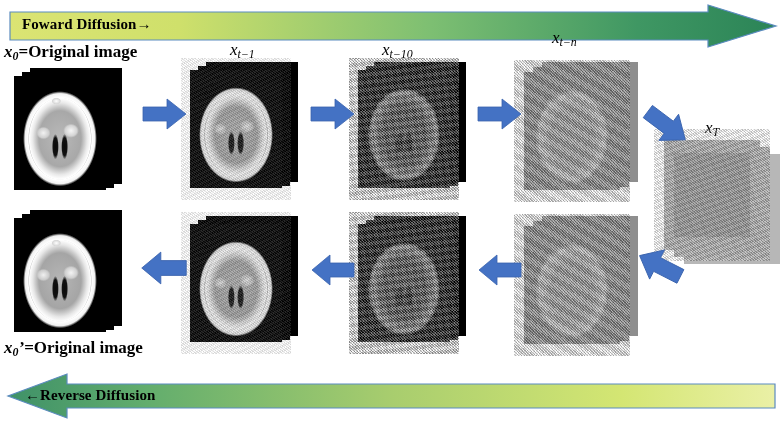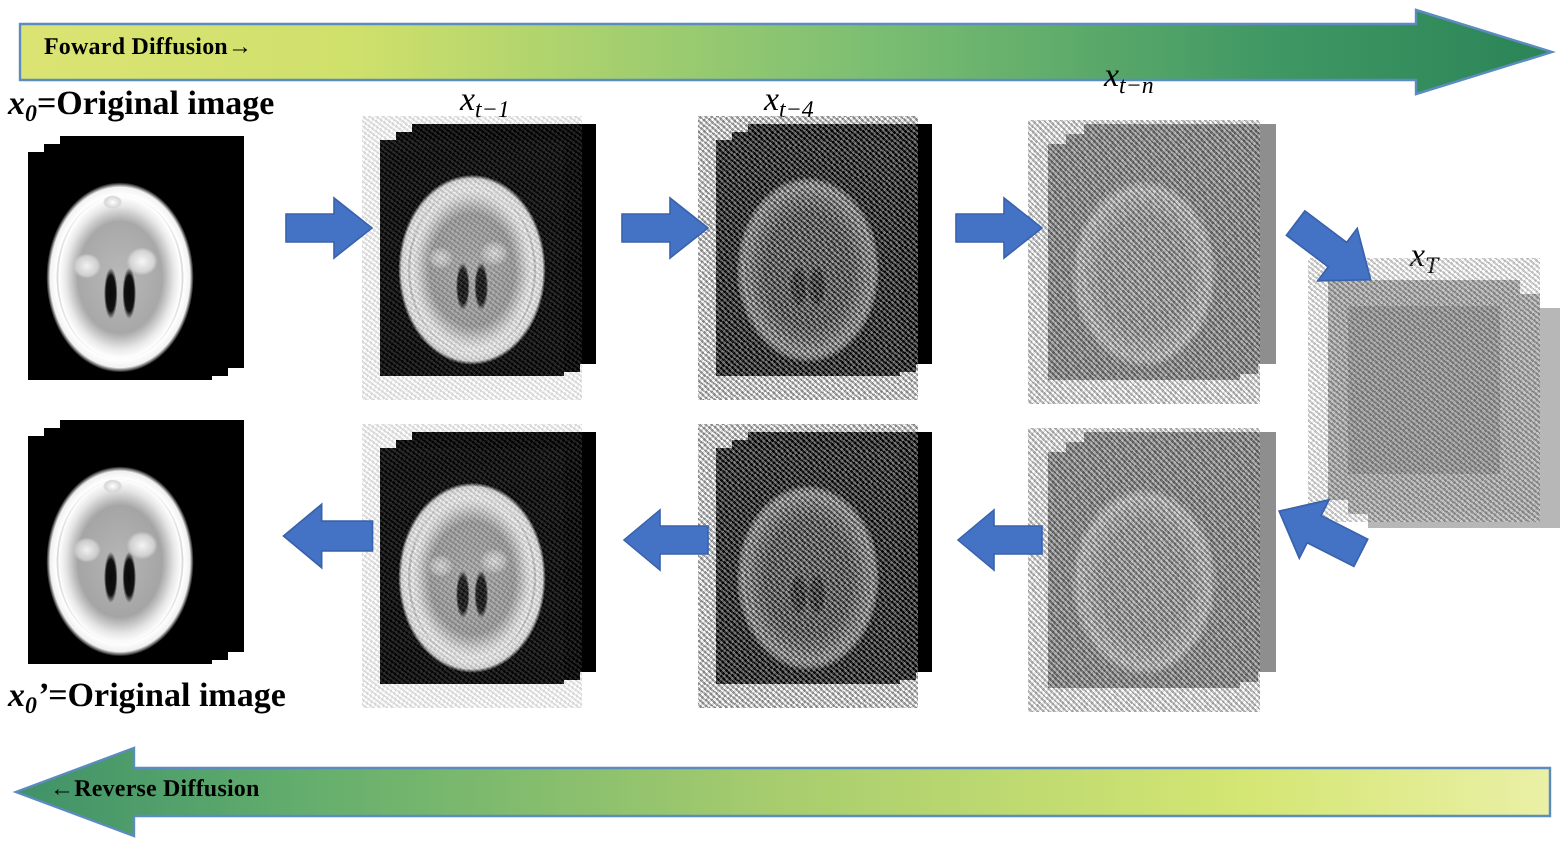--- a/index.html
+++ b/index.html
@@ -7,21 +7,21 @@
     width:783px;height:424px;position:relative;overflow:hidden;
     font-family:"Liberation Serif", serif;
     -webkit-font-smoothing:antialiased;
   }
   .stage{position:absolute;left:0;top:0;width:783px;height:424px;}
 
   
   .banner{position:absolute;}
   .banner svg{display:block;}
   .banner-label{
-    position:absolute;font-weight:bold;font-size:12px;color:#000;
+    position:absolute;font-weight:bold;font-size:15px;color:#000;
     white-space:nowrap;letter-spacing:.1px;
   }
 
   
   .mlabel{
     position:absolute;white-space:nowrap;color:#000;
     font-family:"Liberation Serif", serif;
   }
   .mlabel .it{font-style:italic;}
   .mlabel .sub{font-size:.70em;vertical-align:-0.28em;font-style:italic;}
@@ -71,21 +71,21 @@
 
   <div class="mlabel bold" style="left:4px;top:42px;">
     <span class="it">x</span><span class="sub">0</span><span>=Original image</span>
   </div>
 
   <div class="mlabel small" style="left:230px;top:40px;">
     <span class="it">x</span><span class="sub">t−1</span>
   </div>
 
   <div class="mlabel small" style="left:382px;top:40px;">
-    <span class="it">x</span><span class="sub">t−4</span>
+    <span class="it">x</span><span class="sub">t−10</span>
   </div>
 
   <div class="mlabel small" style="left:552px;top:28px;">
     <span class="it">x</span><span class="sub">t−n</span>
   </div>
 
   <div class="mlabel small" style="left:705px;top:118px;">
     <span class="it">x</span><span class="sub">T</span>
   </div>
 

